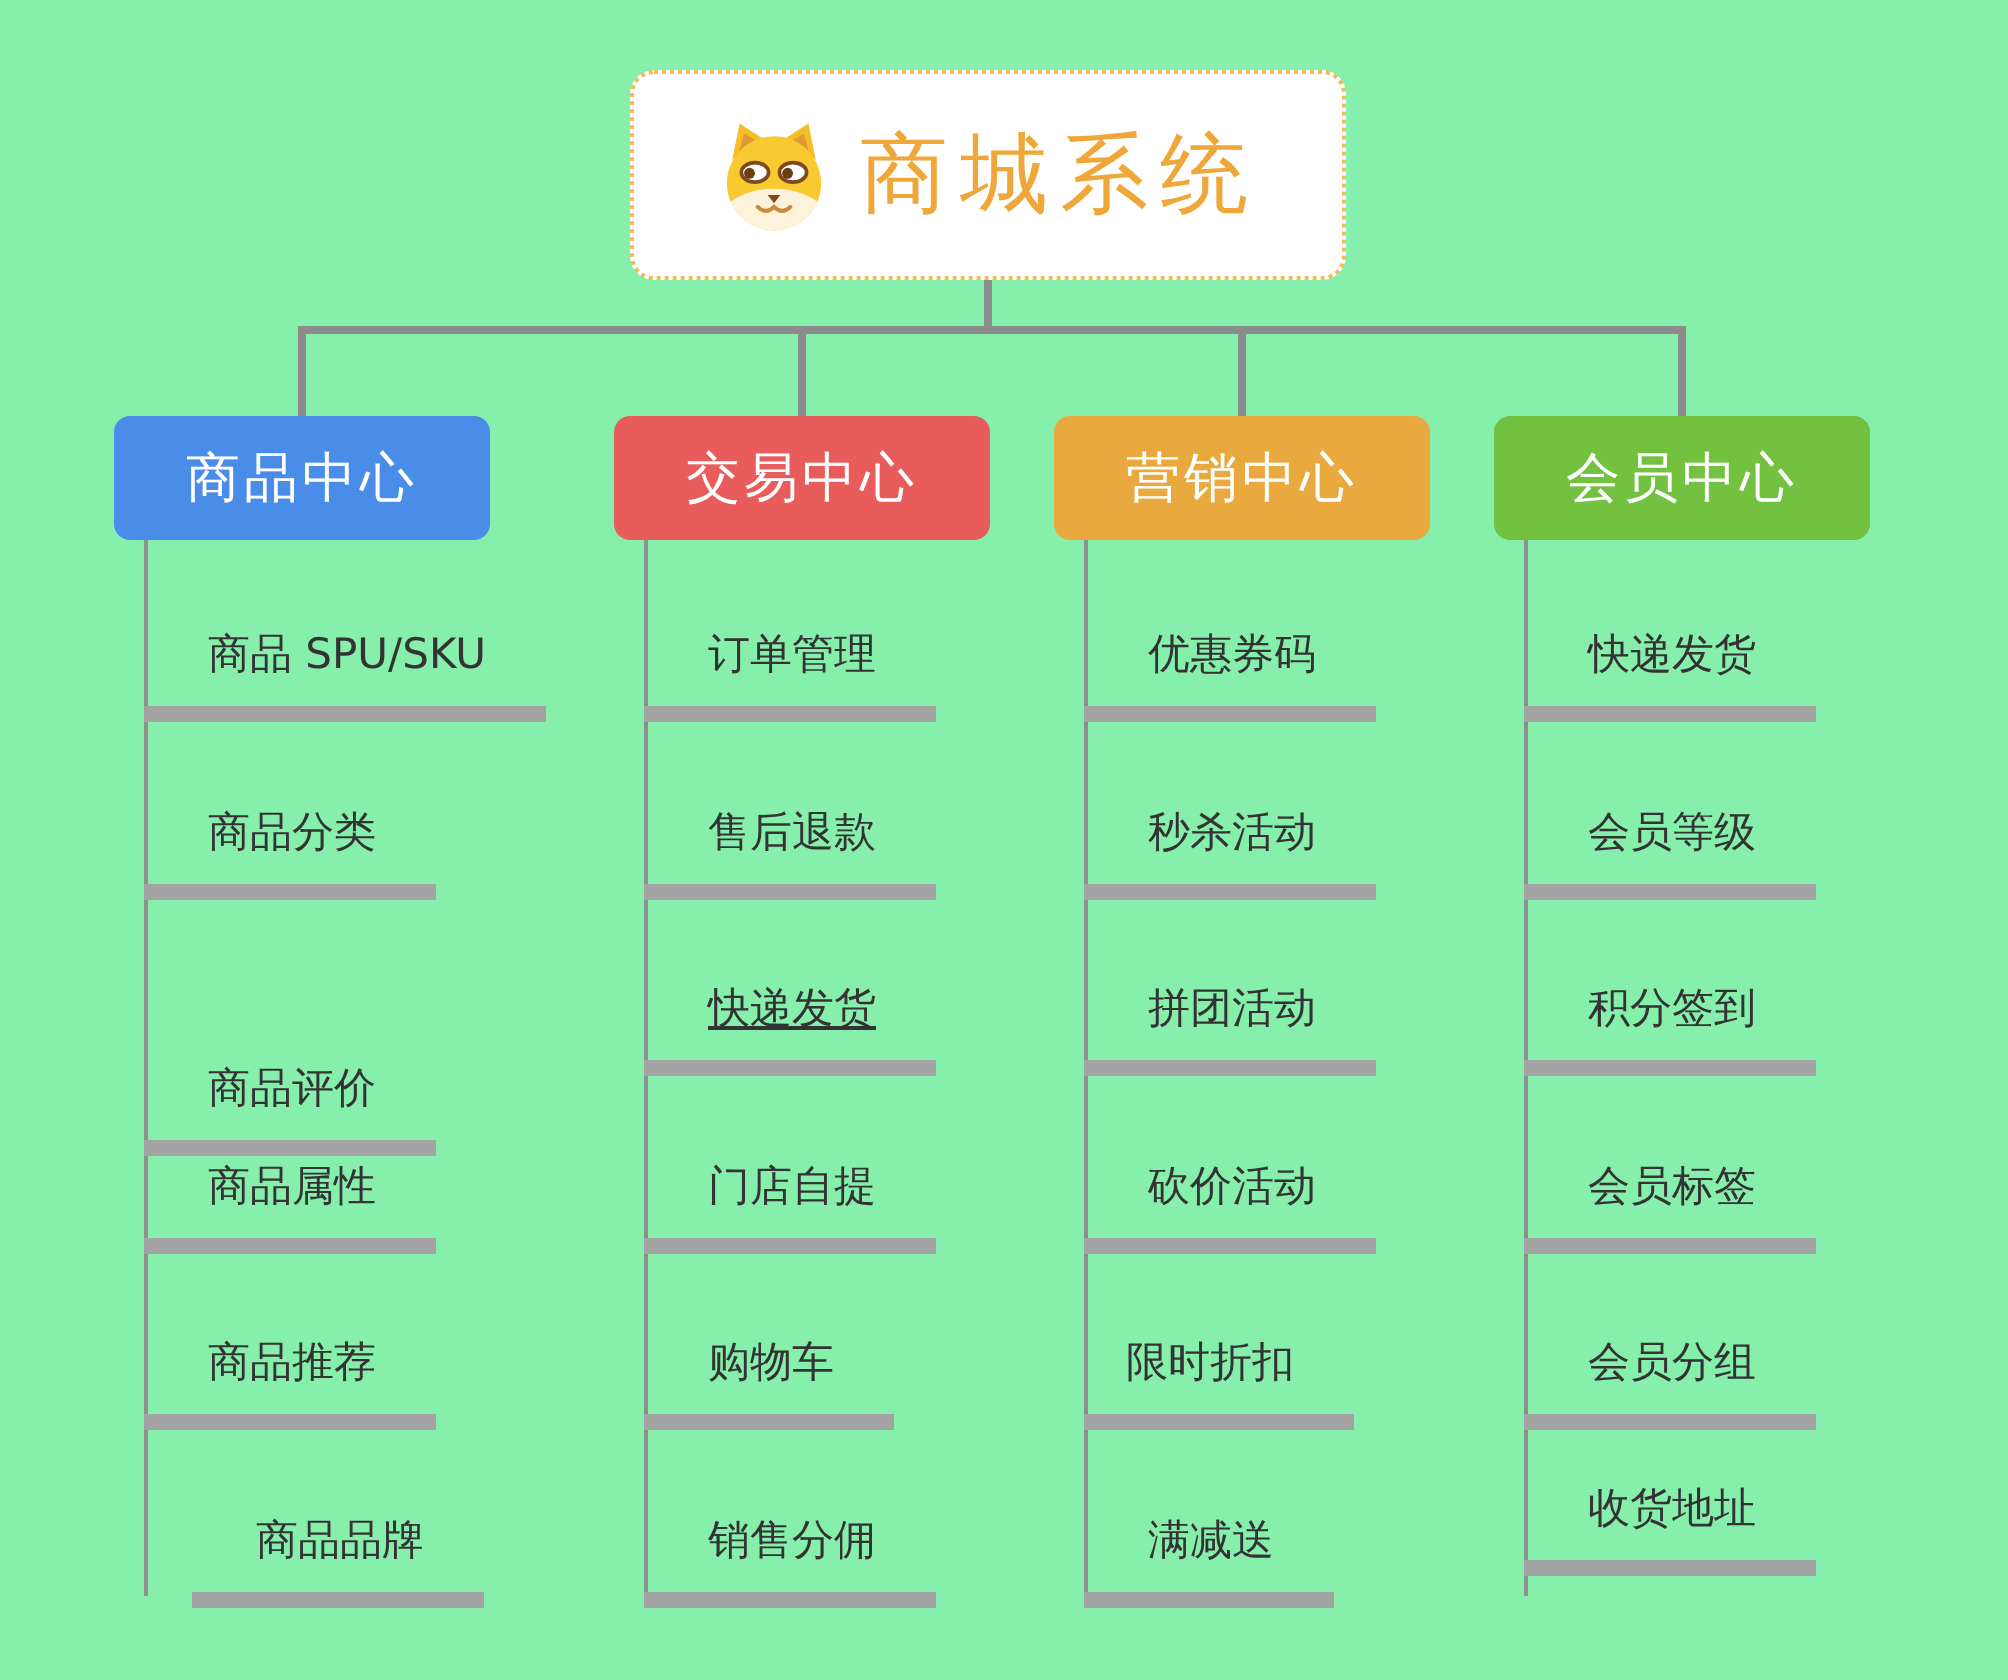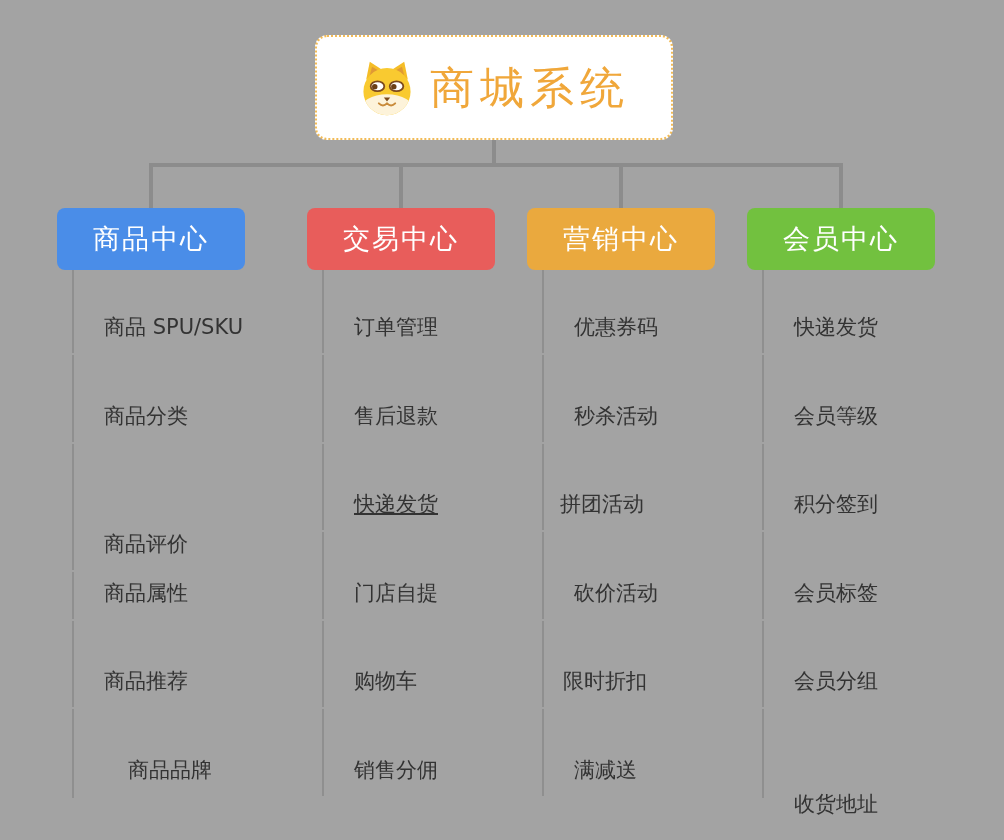--- a/index.html
+++ b/index.html
@@ -3,21 +3,21 @@
 <meta charset="utf-8">
 <style>
   html,body{margin:0;padding:0;}
   body{
     background:#f1f1f1;
     font-family:"DejaVu Sans","Liberation Sans",sans-serif;
   }
   #stage{
     position:relative;
     width:1004px;height:840px;
-    background:#a3a3a3;
+    background:#86efac;
     overflow:hidden;
   }
   
   .root-node{
     position:absolute;
     left:315px;top:35px;
     width:358px;height:105px;
     background:#ffffff;
     border:2px dotted #f2bb57;
     border-radius:12px;
@@ -46,21 +46,21 @@
     font-size:27px;
     letter-spacing:2px;
     white-space:nowrap;
     cursor:default;
   }
   
   .child-item{
     position:absolute;
     display:inline-block;
     padding:0 30px 10px 32px;
-    border-bottom:2px solid #a3a3a3;
+    border-bottom:8px solid #a3a3a3;
     font-size:21px;
     line-height:32px;
     color:#333333;
     white-space:nowrap;
   }
   .trunk{width:2px;background:#8f8f8f;}
 </style>
 </head>
 <body>
 
@@ -115,27 +115,27 @@
       <div class="child-item" style="left: 322px; top: 311px;">订单管理</div>
       <div class="child-item" style="left: 322px; top: 400px;">售后退款</div>
       <div class="child-item" style="left: 322px; top: 488px; text-decoration: underline;">快递发货</div>
       <div class="child-item" style="left: 322px; top: 577px;">门店自提</div>
       <div class="child-item" style="left: 322px; top: 665px;">购物车</div>
       <div class="child-item" style="left: 322px; top: 754px;">销售分佣</div>
       <div class="branch-header" style="left: 527px; background: rgb(234, 169, 62);">营销中心</div>
       <div class="line trunk" style="left: 542px; top: 270px; height: 528px;"></div>
       <div class="child-item" style="left: 542px; top: 311px;">优惠券码</div>
       <div class="child-item" style="left: 542px; top: 400px;">秒杀活动</div>
-      <div class="child-item" style="left: 528px; top: 488px;">拼团活动</div>
+      <div class="child-item" style="left: 542px; top: 488px;">拼团活动</div>
       <div class="child-item" style="left: 542px; top: 577px;">砍价活动</div>
       <div class="child-item" style="left: 542px; top: 665px; padding-left: 21px;">限时折扣</div>
       <div class="child-item" style="left: 542px; top: 754px;">满减送</div>
       <div class="branch-header" style="left: 747px; background: rgb(114, 193, 63);">会员中心</div>
       <div class="line trunk" style="left: 762px; top: 270px; height: 528px;"></div>
       <div class="child-item" style="left: 762px; top: 311px;">快递发货</div>
       <div class="child-item" style="left: 762px; top: 400px;">会员等级</div>
       <div class="child-item" style="left: 762px; top: 488px;">积分签到</div>
       <div class="child-item" style="left: 762px; top: 577px;">会员标签</div>
       <div class="child-item" style="left: 762px; top: 665px;">会员分组</div>
-      <div class="child-item" style="left: 762px; top: 788px;">收货地址</div>
+      <div class="child-item" style="left: 762px; top: 738px;">收货地址</div>
     </div>
 
 </div>
 
 </body></html>

